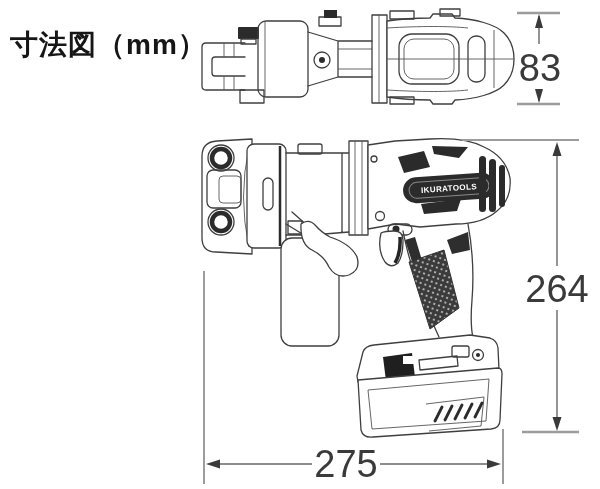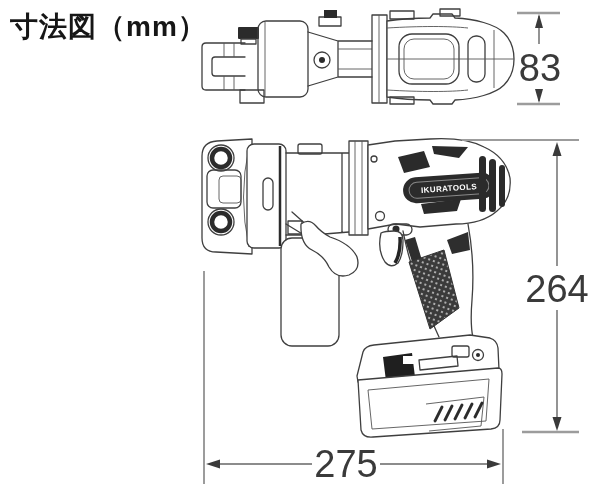--- a/index.html
+++ b/index.html
@@ -1,21 +1,21 @@
 <!DOCTYPE html>
 <html><head>
 <meta charset="utf-8">
 <style>
   html,body{margin:0;padding:0;background:#fff;}
   .canvas{
     position:relative;width:600px;height:489px;background:#ffffff;overflow:hidden;
     font-family:"Liberation Sans", sans-serif;
   }
   .title{
-    position:absolute;left:10px;top:8px;
+    position:absolute;left:10px;top:26px;
     font-size:28px;font-weight:600;color:#161616;letter-spacing:1px;
     font-family:"Liberation Sans", sans-serif;
   }
   svg{position:absolute;left:0;top:0;}
   svg text.dim{
     font-family:"Liberation Sans", sans-serif;
     font-size:38px;fill:#3a3a3a;
   }
   svg text.brand{
     font-family:"Liberation Sans", sans-serif;

